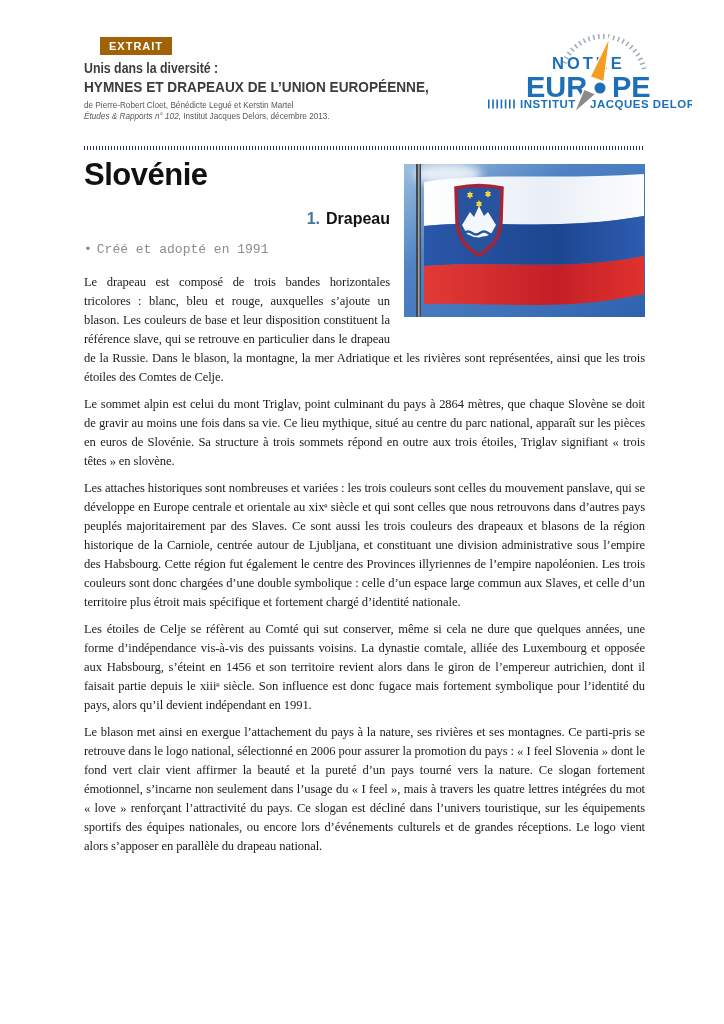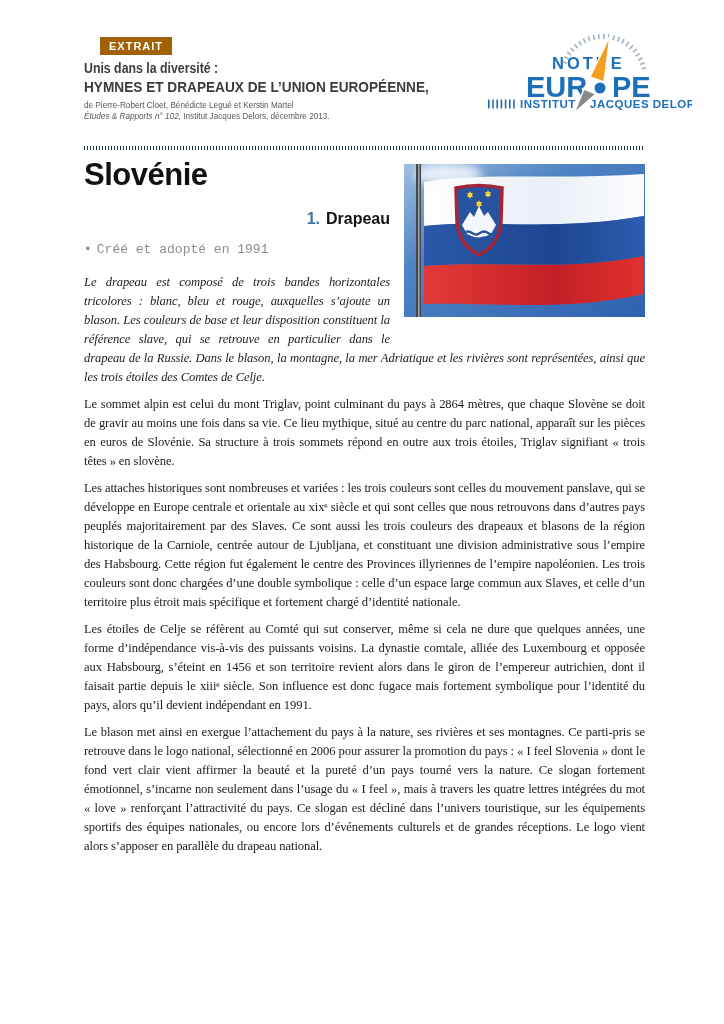--- a/index.html
+++ b/index.html
@@ -29,21 +29,21 @@
   h1.title{margin:8px 0 0;font-size:31px;line-height:1.1;letter-spacing:-.5px;color:#111;
            font-weight:bold;}
   h2.section{margin:18px 0 0;font-size:16px;font-weight:bold;color:#111;text-align:right;}
   h2.section .num{color:#45759c;margin-right:6px;}
   .bullet{margin:14px 0 0;font-family:Liberation Mono, monospace;
           font-size:13px;color:#8c8c8c;}
   .bullet .dot{margin-right:5px;}
   .article p{margin:0 0 8px;font-family:"Liberation Serif","DejaVu Serif",serif;
              font-size:12.6px;line-height:19px;text-align:justify;letter-spacing:-.1px;
              hyphens:auto;-webkit-hyphens:auto;}
-  .article p.first{margin-top:16px;font-style:italic;}
+  .article p.first{margin-top:16px;}
   .article p .it{}
 </style>
 </head>
 <body>
 
 <div class="page">
 
   <div class="badge">EXTRAIT</div>
 
   <div class="pub">

